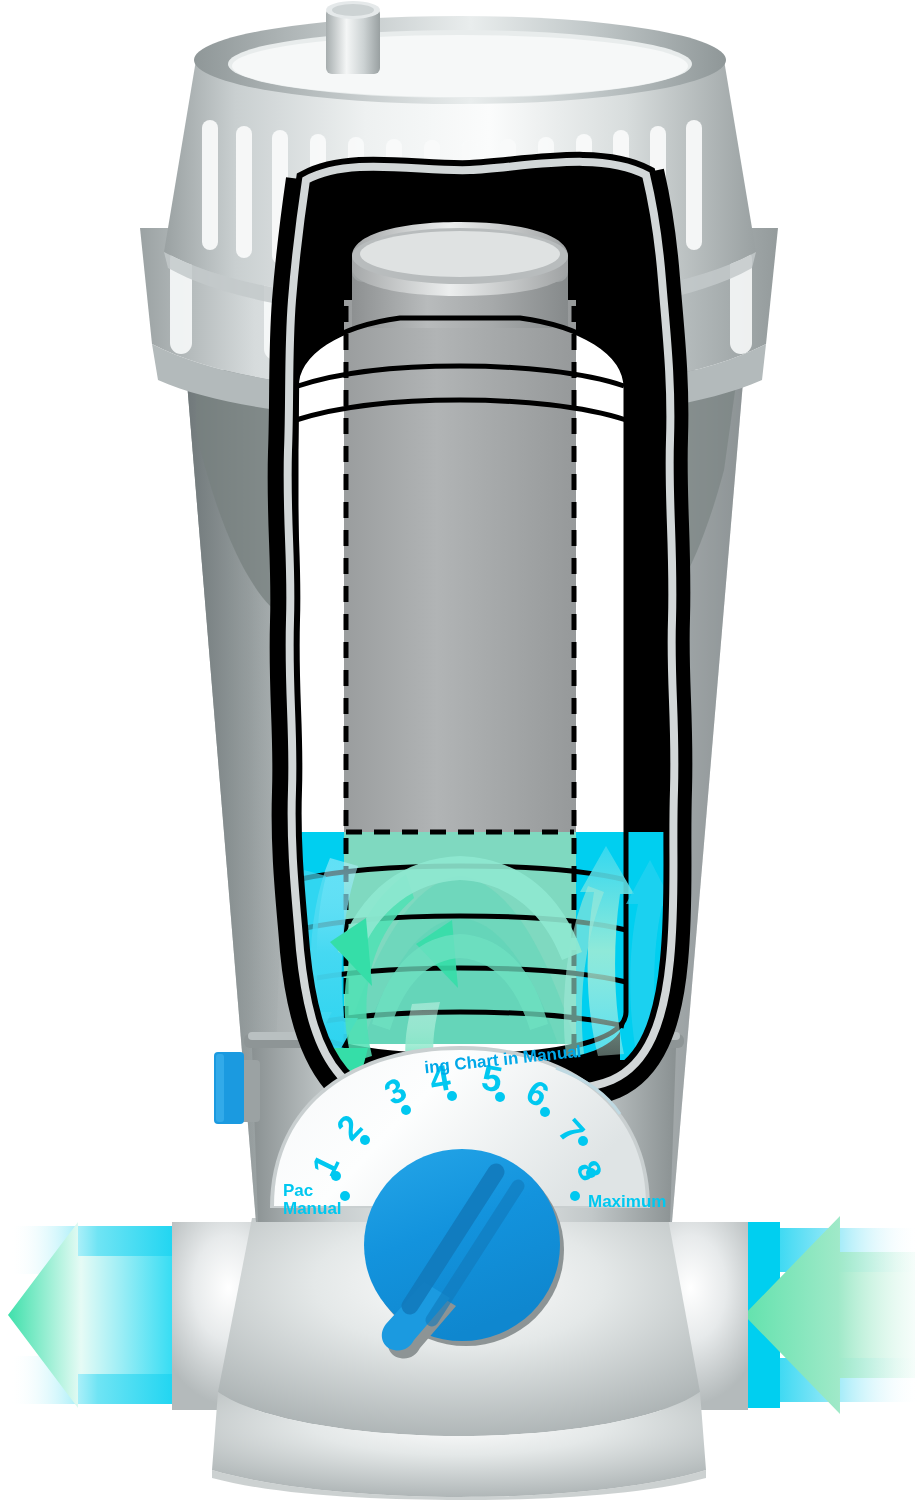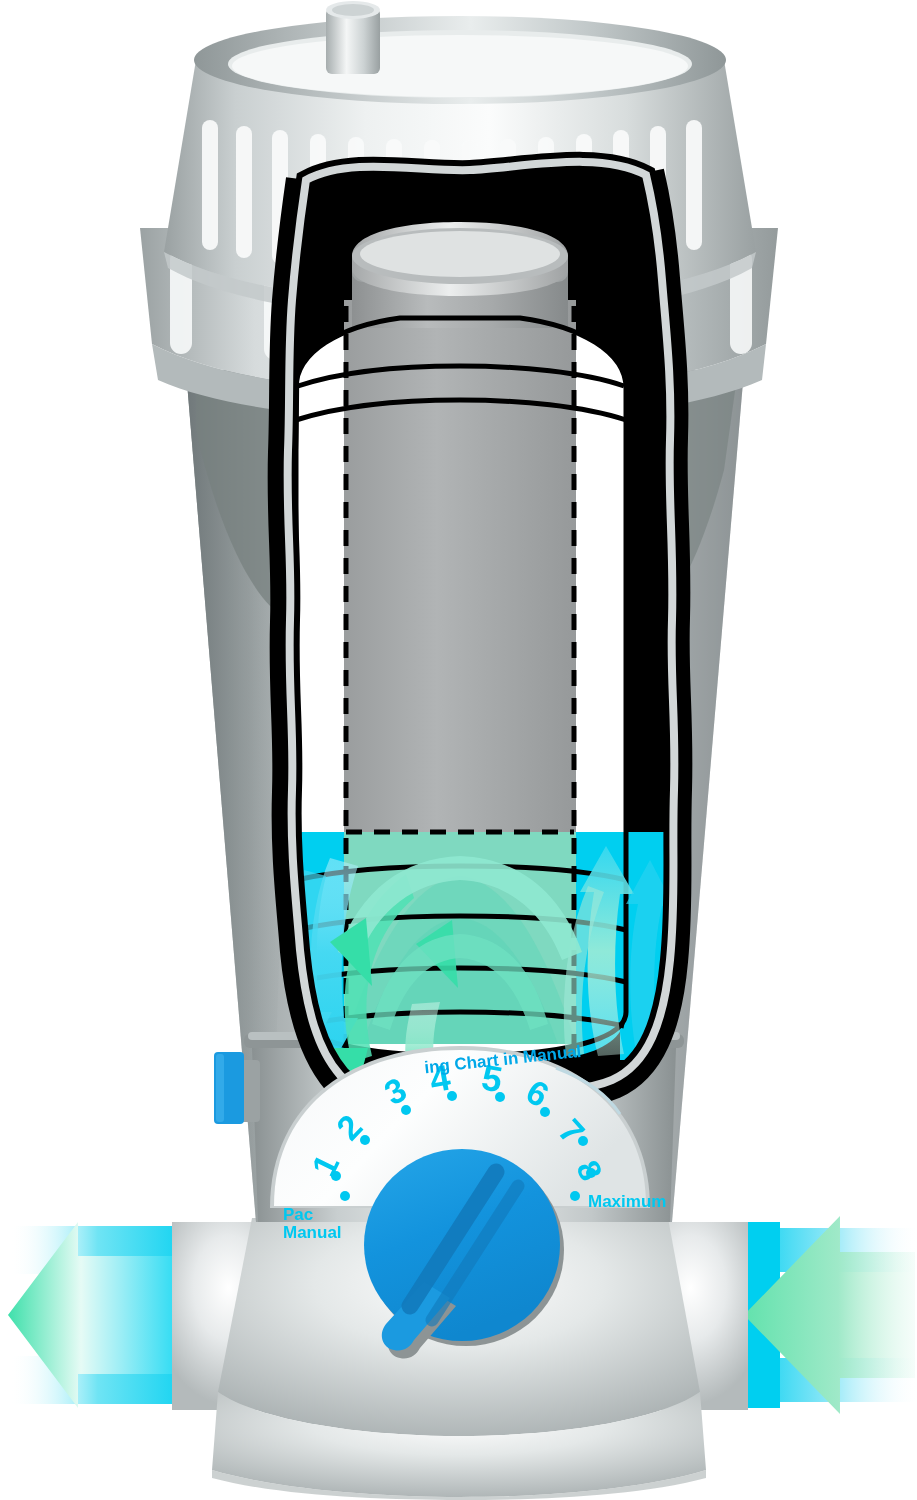--- a/index.html
+++ b/index.html
@@ -399,21 +399,21 @@
   <div style="position:absolute;left:562px;top:1112px;color:#00c8f0;font-size:34px;font-weight:bold;
               font-family:'Liberation Sans',sans-serif;transform:rotate(48deg);">7</div>
 
   <div style="position:absolute;left:580px;top:1152px;color:#00c8f0;font-size:32px;font-weight:bold;
               font-family:'Liberation Sans',sans-serif;transform:rotate(66deg);">8</div>
 
   <div style="position:absolute;left:424px;top:1050px;color:#00a8e8;font-size:17px;font-weight:bold;
               font-family:'Liberation Sans',sans-serif;transform:rotate(-6deg);white-space:nowrap;">ing Chart in Manual</div>
 
   <div style="position:absolute;left:283px;top:1182px;color:#00c8f0;font-size:17px;font-weight:bold;
-              line-height:1.05;font-family:'Liberation Sans',sans-serif;white-space:nowrap;margin-top:24px;">
+              line-height:1.05;font-family:'Liberation Sans',sans-serif;white-space:nowrap;">
     <span>Pac</span><br>
     <span>Manual</span>
   </div>
 
   <div style="position:absolute;left:588px;top:1192px;color:#00c8f0;font-size:17px;font-weight:bold;
               font-family:'Liberation Sans',sans-serif;white-space:nowrap;">Maximum</div>
 
 </div>
 
 </div>

